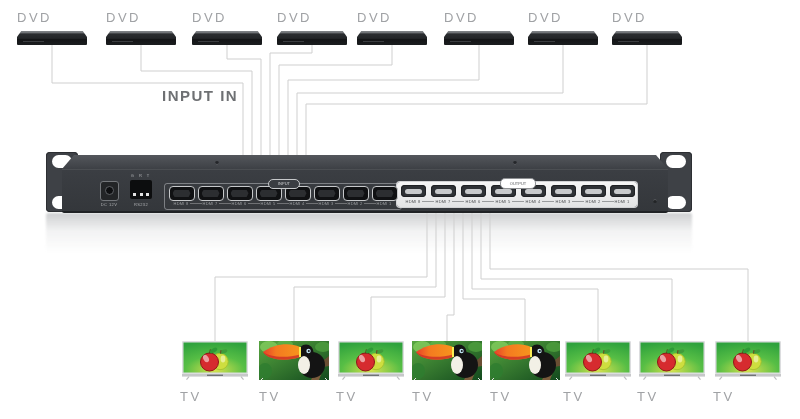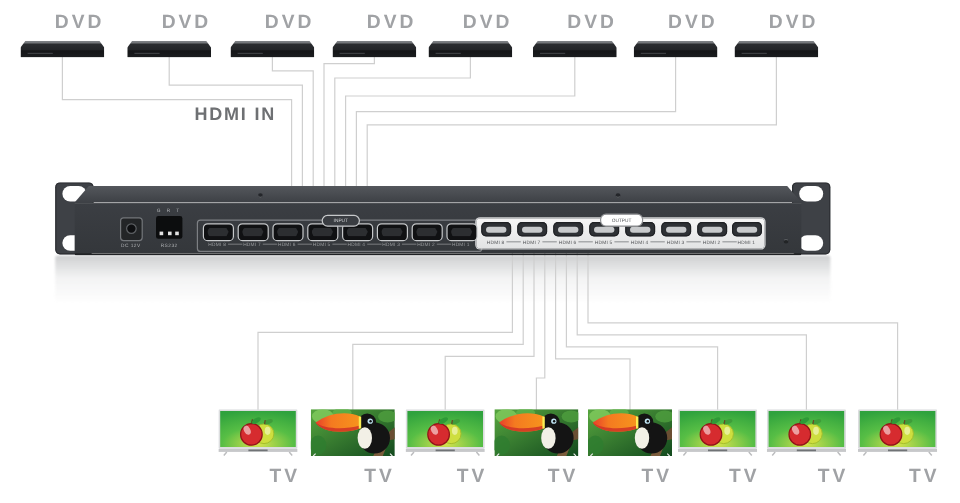--- a/index.html
+++ b/index.html
@@ -3,21 +3,21 @@
 <meta charset="utf-8">
 <style>
   html,body{margin:0;padding:0;background:#fff;}
   .canvas{position:relative;width:800px;height:419px;overflow:hidden;background:#fff;
           font-family:"Liberation Sans", sans-serif;}
   #wires{position:absolute;left:0;top:0;z-index:1;}
   #wires polyline{fill:none;stroke-width:1;}
 
   
   .dvd-unit{position:absolute;top:10px;width:70px;z-index:2;}
-  .unit-label{font-size:16px;font-weight:700;letter-spacing:2.5px;color:#a0a2a5;text-align:right;}
+  .unit-label{font-size:13px;font-weight:400;letter-spacing:2.5px;color:#a0a2a5;text-align:left;}
   .dvd-box{position:relative;margin-top:6px;width:70px;height:14px;
      background:linear-gradient(#7c7f83 0%,#7c7f83 9%,#2a2c2f 22%,#232528 52%,#141517 60%,#1b1d1f 100%);
      clip-path:polygon(6% 0,94% 0,100% 42%,100% 100%,0 100%,0 42%);
      border-radius:1px;}
   .dvd-box::after{content:"";position:absolute;left:8%;bottom:3px;width:30%;height:1px;background:#3c3e41;}
 
   
   .annot{position:absolute;z-index:2;font-size:15px;font-weight:700;letter-spacing:1.5px;color:#6e7073;}
   #hdmi-in{left:162px;top:87px;}
   #hdmi-out{left:508px;top:246px;}
@@ -157,21 +157,21 @@
       <div class="dvd-unit" style="left: 528px;">
     <div class="unit-label">DVD</div>
     <div class="dvd-box"></div>
   </div>
       <div class="dvd-unit" style="left: 612px;">
     <div class="unit-label">DVD</div>
     <div class="dvd-box"></div>
   </div>
     </div>
 
-  <div class="annot" id="hdmi-in">HDMI IN</div>
+  <div class="annot" id="hdmi-in">INPUT IN</div>
 
   <div class="device">
     <div class="ear left">
       <div class="hole t"></div>
       <div class="hole b"></div>
     </div>
     <div class="ear right">
       <div class="hole t"></div>
       <div class="hole b"></div>
     </div>

